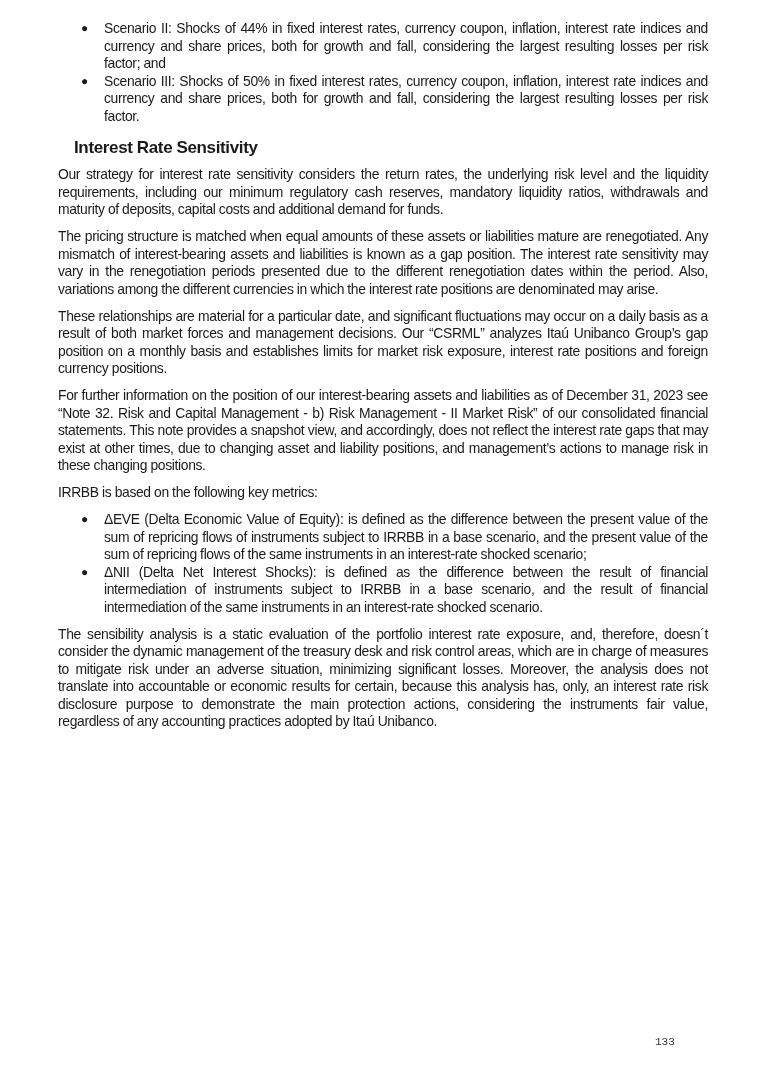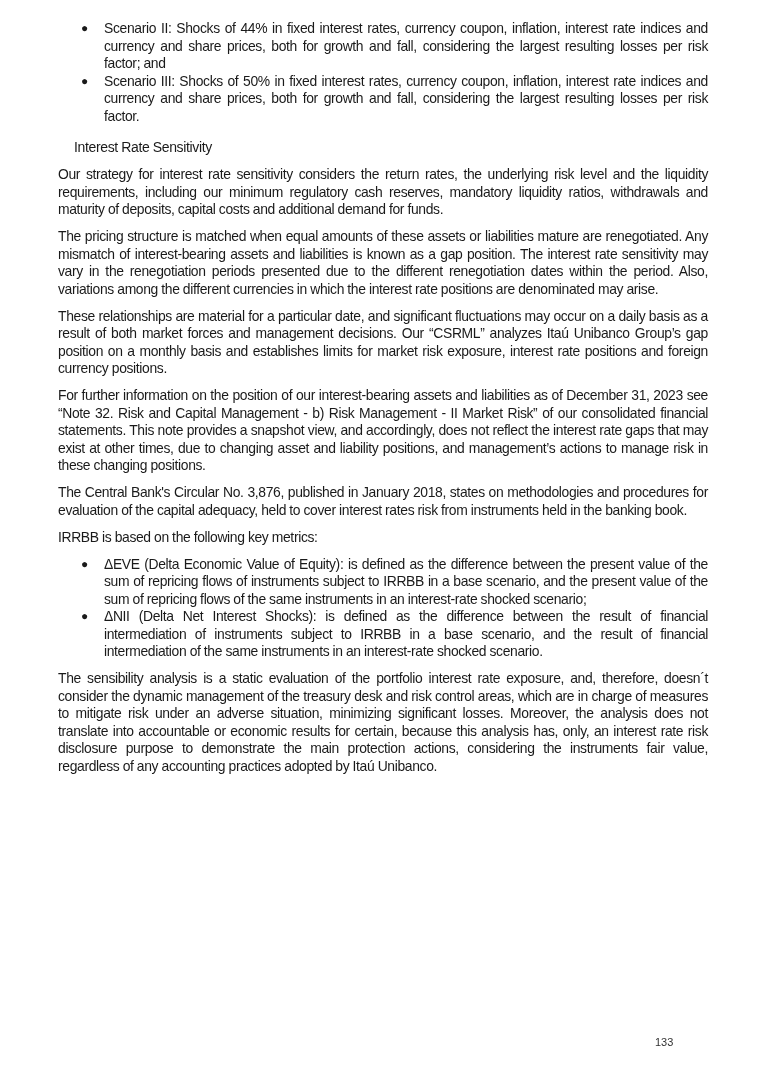--- a/index.html
+++ b/index.html
@@ -4,45 +4,44 @@
 <style>
   html, body { margin: 0; padding: 0; background: #ffffff; }
   body { width: 766px; height: 1083px; position: relative; overflow: hidden; }
   .page {
     position: absolute; left: 58px; top: 20px; width: 650px;
     font-family: "Liberation Sans", sans-serif;
     font-size: 13.9px; line-height: 17.5px; color: #1a1a1a;
     letter-spacing: -0.35px; word-spacing: -0.2px;
   }
   p { margin: 0 0 9.5px 0; text-align: justify; }
-  h3 { margin: 0 0 9.5px 0; font-size: 14px; font-weight: normal; line-height: 17.5px; padding-left: 16px; }
+  h3 { margin: 0 0 9.5px 0; font-size: 17px; font-weight: bold; line-height: 17.5px; padding-left: 16px; }
   ul { list-style: none; margin: 0 0 9.5px 0; padding: 0; }
   ul li { position: relative; padding-left: 46px; text-align: justify; }
   ul li .bullet { position: absolute; left: 23px; top: 0; font-size: 12px; }
   .page-number {
     position: absolute; left: 655px; top: 1036px;
-    font-family: Liberation Sans, sans-serif; font-size: 11px; color: #333;
+    font-family: Liberation Mono, monospace; font-size: 11px; color: #333;
   }
 </style>
 </head>
 <body>
 
 <div class="page">
   <ul style="margin-bottom:9.5px;">
     <li><span class="bullet">●</span><span>Scenario II: Shocks of 44% in fixed interest rates, currency coupon, inflation, interest rate indices and currency and share prices, both for growth and fall, considering the largest resulting losses per risk factor; and</span></li>
     <li><span class="bullet">●</span><span>Scenario III: Shocks of 50% in fixed interest rates, currency coupon, inflation, interest rate indices and currency and share prices, both for growth and fall, considering the largest resulting losses per risk factor.</span></li>
   </ul>
 
   <h3 style="margin-top:14px;">Interest Rate Sensitivity</h3>
   <p>Our strategy for interest rate sensitivity considers the return rates, the underlying risk level and the liquidity requirements, including our minimum regulatory cash reserves, mandatory liquidity ratios, withdrawals and maturity of deposits, capital costs and additional demand for funds.</p>
   <p>The pricing structure is matched when equal amounts of these assets or liabilities mature are renegotiated. Any mismatch of interest-bearing assets and liabilities is known as a gap position. The interest rate sensitivity may vary in the renegotiation periods presented due to the different renegotiation dates within the period. Also, variations among the different currencies in which the interest rate positions are denominated may arise.</p>
   <p>These relationships are material for a particular date, and significant fluctuations may occur on a daily basis as a result of both market forces and management decisions. Our “CSRML” analyzes Itaú Unibanco Group’s gap position on a monthly basis and establishes limits for market risk exposure, interest rate positions and foreign currency positions.</p>
   <p>For further information on the position of our interest-bearing assets and liabilities as of December 31, 2023 see “Note 32.  Risk and Capital Management - b) Risk Management - II Market Risk” of our consolidated financial statements. This note provides a snapshot view, and accordingly, does not reflect the interest rate gaps that may exist at other times, due to changing asset and liability positions, and management’s actions to manage risk in these changing positions.</p>
 
-  <p>The Central Bank's Circular No. 3,876, published in January 2018, states on methodologies and procedures for evaluation of the capital adequacy, held to cover interest rates risk from instruments held in the banking book.</p>
   <p>IRRBB is based on the following key metrics:</p>
   <ul>
     <li><span class="bullet">●</span><span>ΔEVE (Delta Economic Value of Equity): is defined as the difference between the present value of the sum of repricing flows of instruments subject to IRRBB in a base scenario, and the present value of the sum of repricing flows of the same instruments in an interest-rate shocked scenario;</span></li>
     <li><span class="bullet">●</span><span>ΔNII (Delta Net Interest Shocks): is defined as the difference between the result of financial intermediation of instruments subject to IRRBB in a base scenario, and the result of financial intermediation of the same instruments in an interest-rate shocked scenario.</span></li>
   </ul>
   <p>The sensibility analysis is a static evaluation of the portfolio interest rate exposure, and, therefore, doesn´t consider the dynamic management of the treasury desk and risk control areas, which are in charge of measures to mitigate risk under an adverse situation, minimizing significant losses. Moreover, the analysis does not translate into accountable or economic results for certain, because this analysis has, only, an interest rate risk disclosure purpose to demonstrate the main protection actions, considering the instruments fair value, regardless of any accounting practices adopted by Itaú Unibanco.</p>
 </div>
 
 <div class="page-number">133</div>
 

